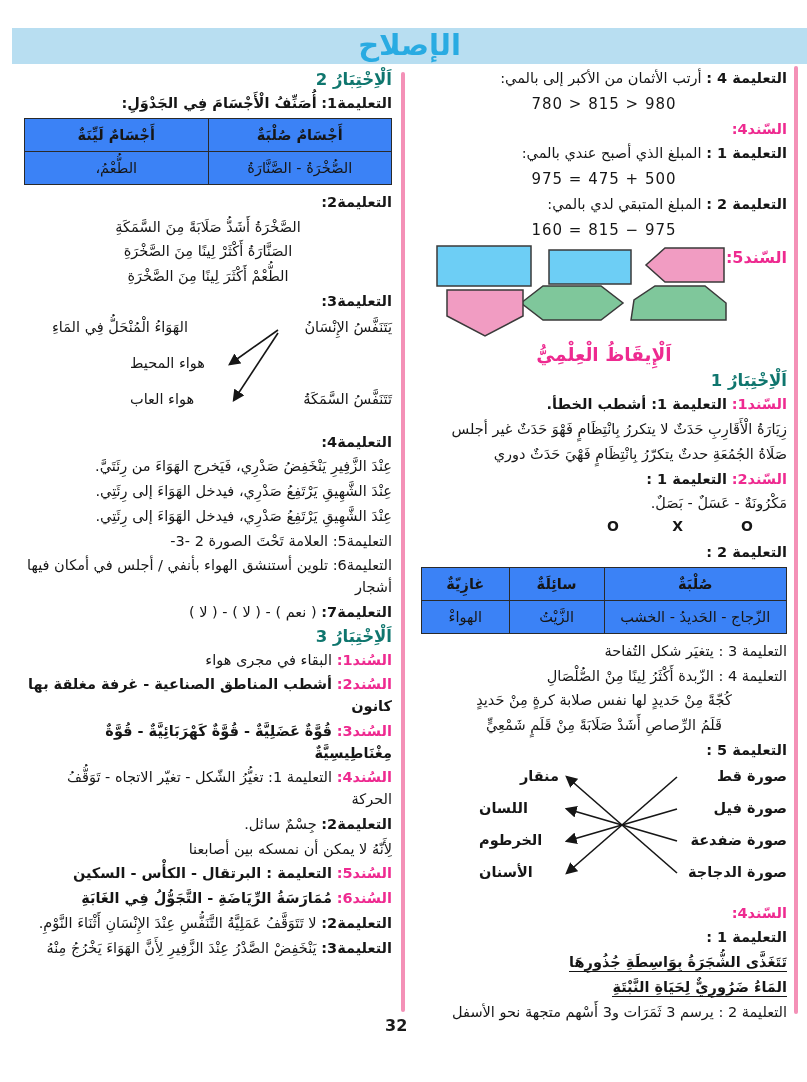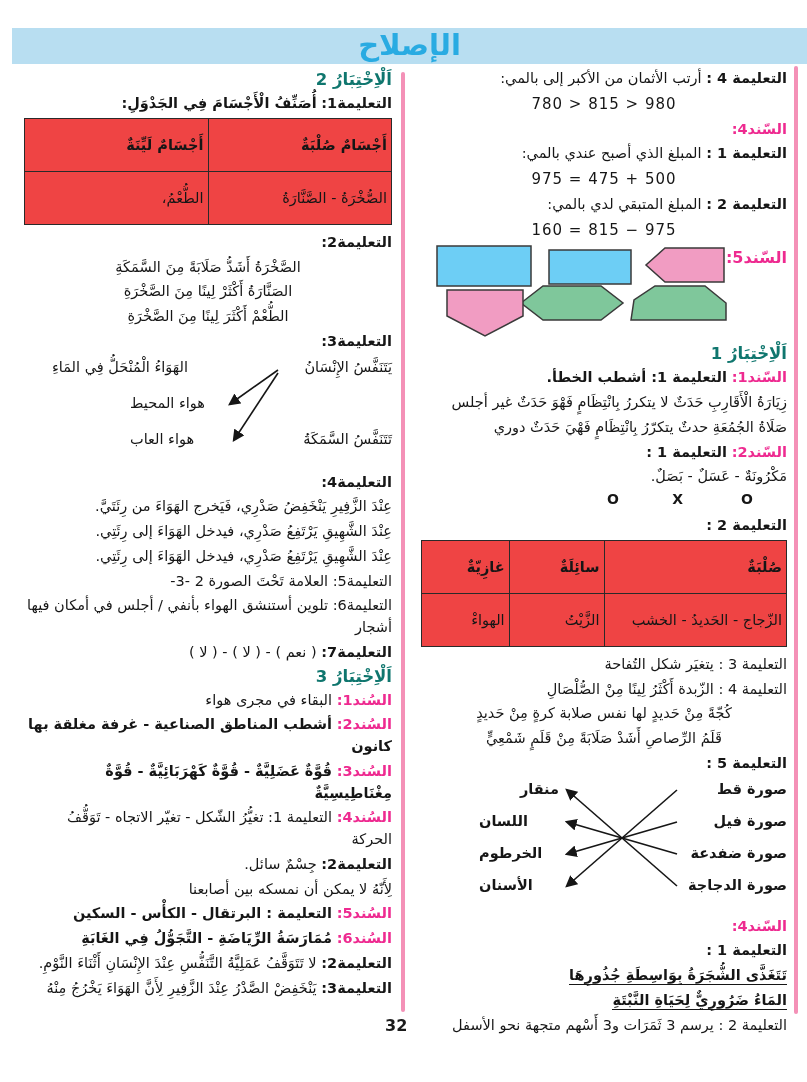--- a/index.html
+++ b/index.html
@@ -20,22 +20,22 @@
   .ln{margin:0 0 3px 0;font-size:14.5px;line-height:1.5;}
   .lbl{font-weight:bold;}
   .magenta{color:#ee2a90;font-weight:bold;}
   .cyan-title{color:#0f766e;font-weight:bold;font-size:16.5px;margin:2px 0 4px;}
   .science-title{color:#ee2a90;font-weight:bold;font-size:18.5px;text-align:center;margin:4px 0 6px;}
   .center{text-align:center;}
   .ltr{direction:ltr;unicode-bidi:isolate;font-size:15px;letter-spacing:1px;}
   .underline-line{border-bottom:1.6px solid #161616;padding-bottom:1px;font-weight:bold;}
 
   table.sheet{width:100%;border-collapse:collapse;margin:3px 0 7px;}
-  table.sheet th,table.sheet td{border:1.6px solid #2a2a2a;text-align:right;
-     padding:18px 4px;font-size:14.5px;background:#ef4444;}
+  table.sheet th,table.sheet td{border:1.6px solid #2a2a2a;text-align:center;
+     padding:8px 4px;font-size:14.5px;background:#3b82f6;}
   table.sheet th{font-weight:bold;}
   .w50{width:50%;}.w26{width:26%;}.w24{width:24%;}
 
   .shapes-row{position:relative;height:96px;margin:2px 0 4px;}
   .shapes-row .lbl-abs{position:absolute;right:0;top:4px;}
   .shapes-svg{position:absolute;left:8px;top:0;}
 
   .marks-row{position:relative;height:20px;margin-bottom:4px;}
   .marks-row span{position:absolute;top:0;font-size:14px;font-weight:bold;}
 
@@ -73,20 +73,21 @@
       <svg class="shapes-svg" width="302" height="96" viewBox="0 0 302 96">
         <polygon points="295,4 236,4 217,21 236,38 295,38" fill="#f19cc2" stroke="#3a3a3a" stroke-width="1.5"></polygon>
         <rect x="120" y="6" width="82" height="34" fill="#6dcef5" stroke="#3a3a3a" stroke-width="1.5"></rect>
         <rect x="8" y="2" width="94" height="40" fill="#6dcef5" stroke="#3a3a3a" stroke-width="1.5"></rect>
         <polygon points="202,76 205,56 226,42 276,42 297,59 297,76" fill="#7fc79b" stroke="#3a3a3a" stroke-width="1.5"></polygon>
         <polygon points="92,59 114,42 172,42 194,59 172,76 114,76" fill="#7fc79b" stroke="#3a3a3a" stroke-width="1.5"></polygon>
         <polygon points="18,46 94,46 94,72 56,92 18,72" fill="#f19cc2" stroke="#3a3a3a" stroke-width="1.5"></polygon>
       </svg>
     </div>
 
+    <p class="science-title">اَلْإِيقَاظُ الْعِلْمِيُّ</p>
     <p class="cyan-title">اَلْاِخْتِبَارُ 1</p>
 
     <p class="ln"><span class="magenta">السّند1:</span> <b>التعليمة 1: أشطب الخطأ.</b></p>
     <p class="ln">زِيَارَةُ الْأَقَارِبِ حَدَثٌ لا يتكررُ بِانْتِظَامٍ فَهْوَ حَدَثٌ غير أجلس</p>
     <p class="ln">صَلَاةُ الجُمُعَةِ حدثٌ يتكرّرُ بِانْتِظَامٍ فَهْيَ حَدَثٌ دوري</p>
     <p class="ln"><span class="magenta">السّند2:</span> <b>التعليمة 1 :</b></p>
     <p class="ln">مَكْرُونَةٌ - عَسَلٌ - بَصَلٌ.</p>
     <div class="marks-row">
       <span style="right:34px">O</span>
       <span style="right:104px">X</span>

